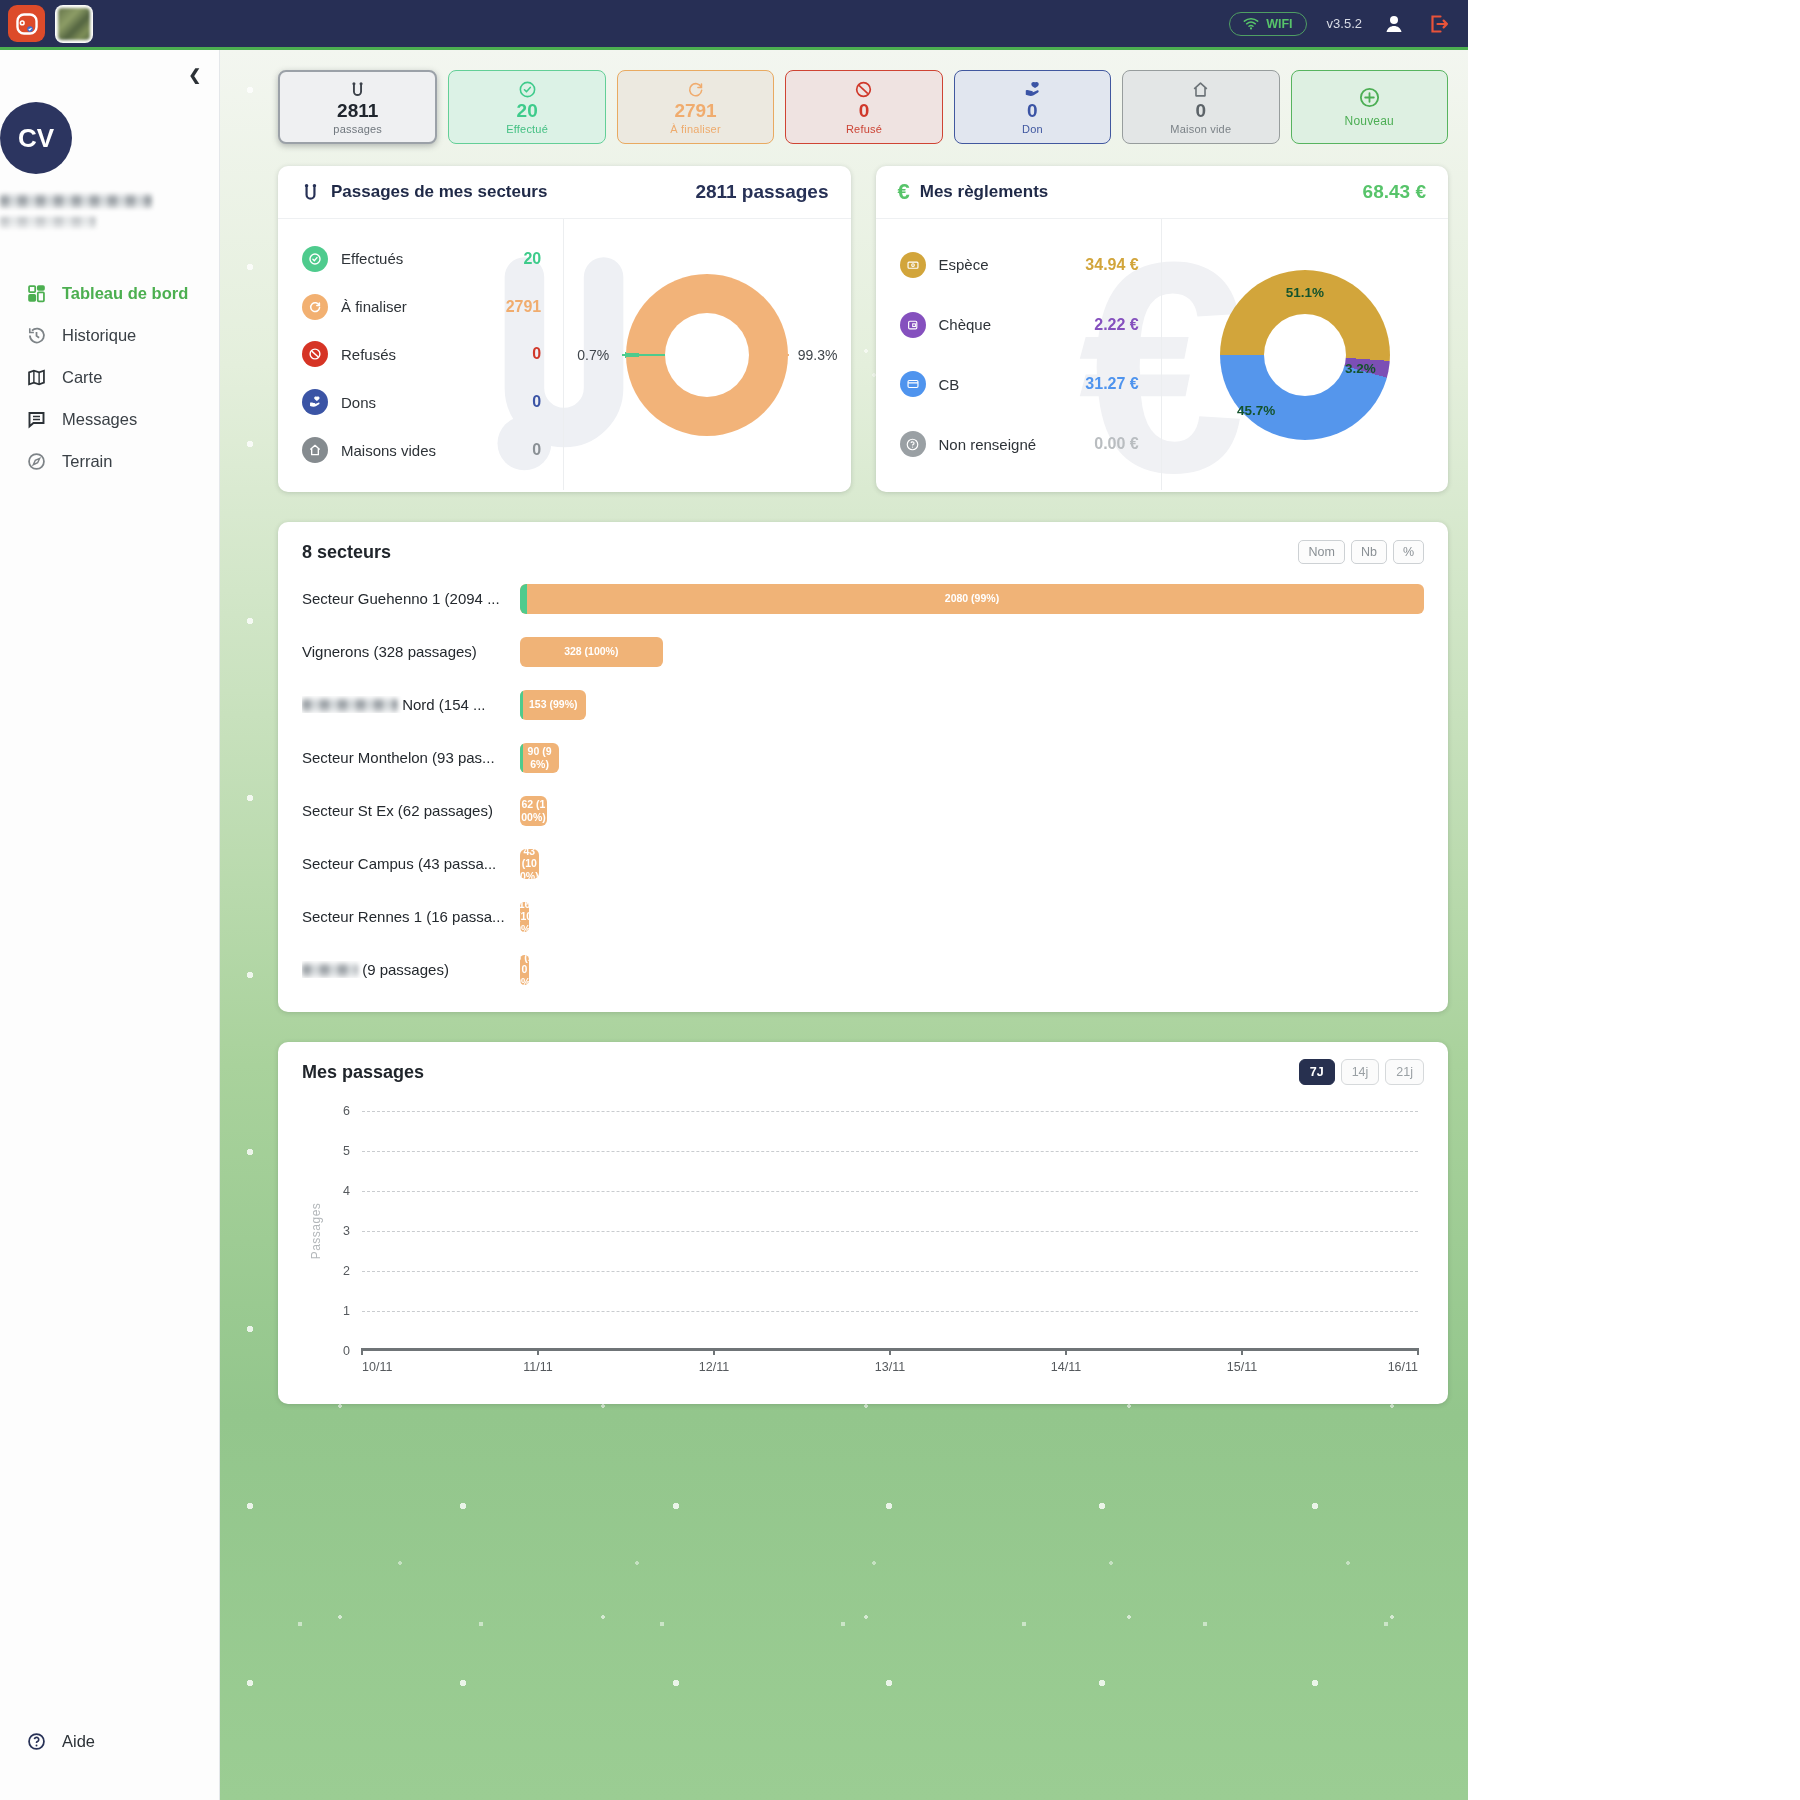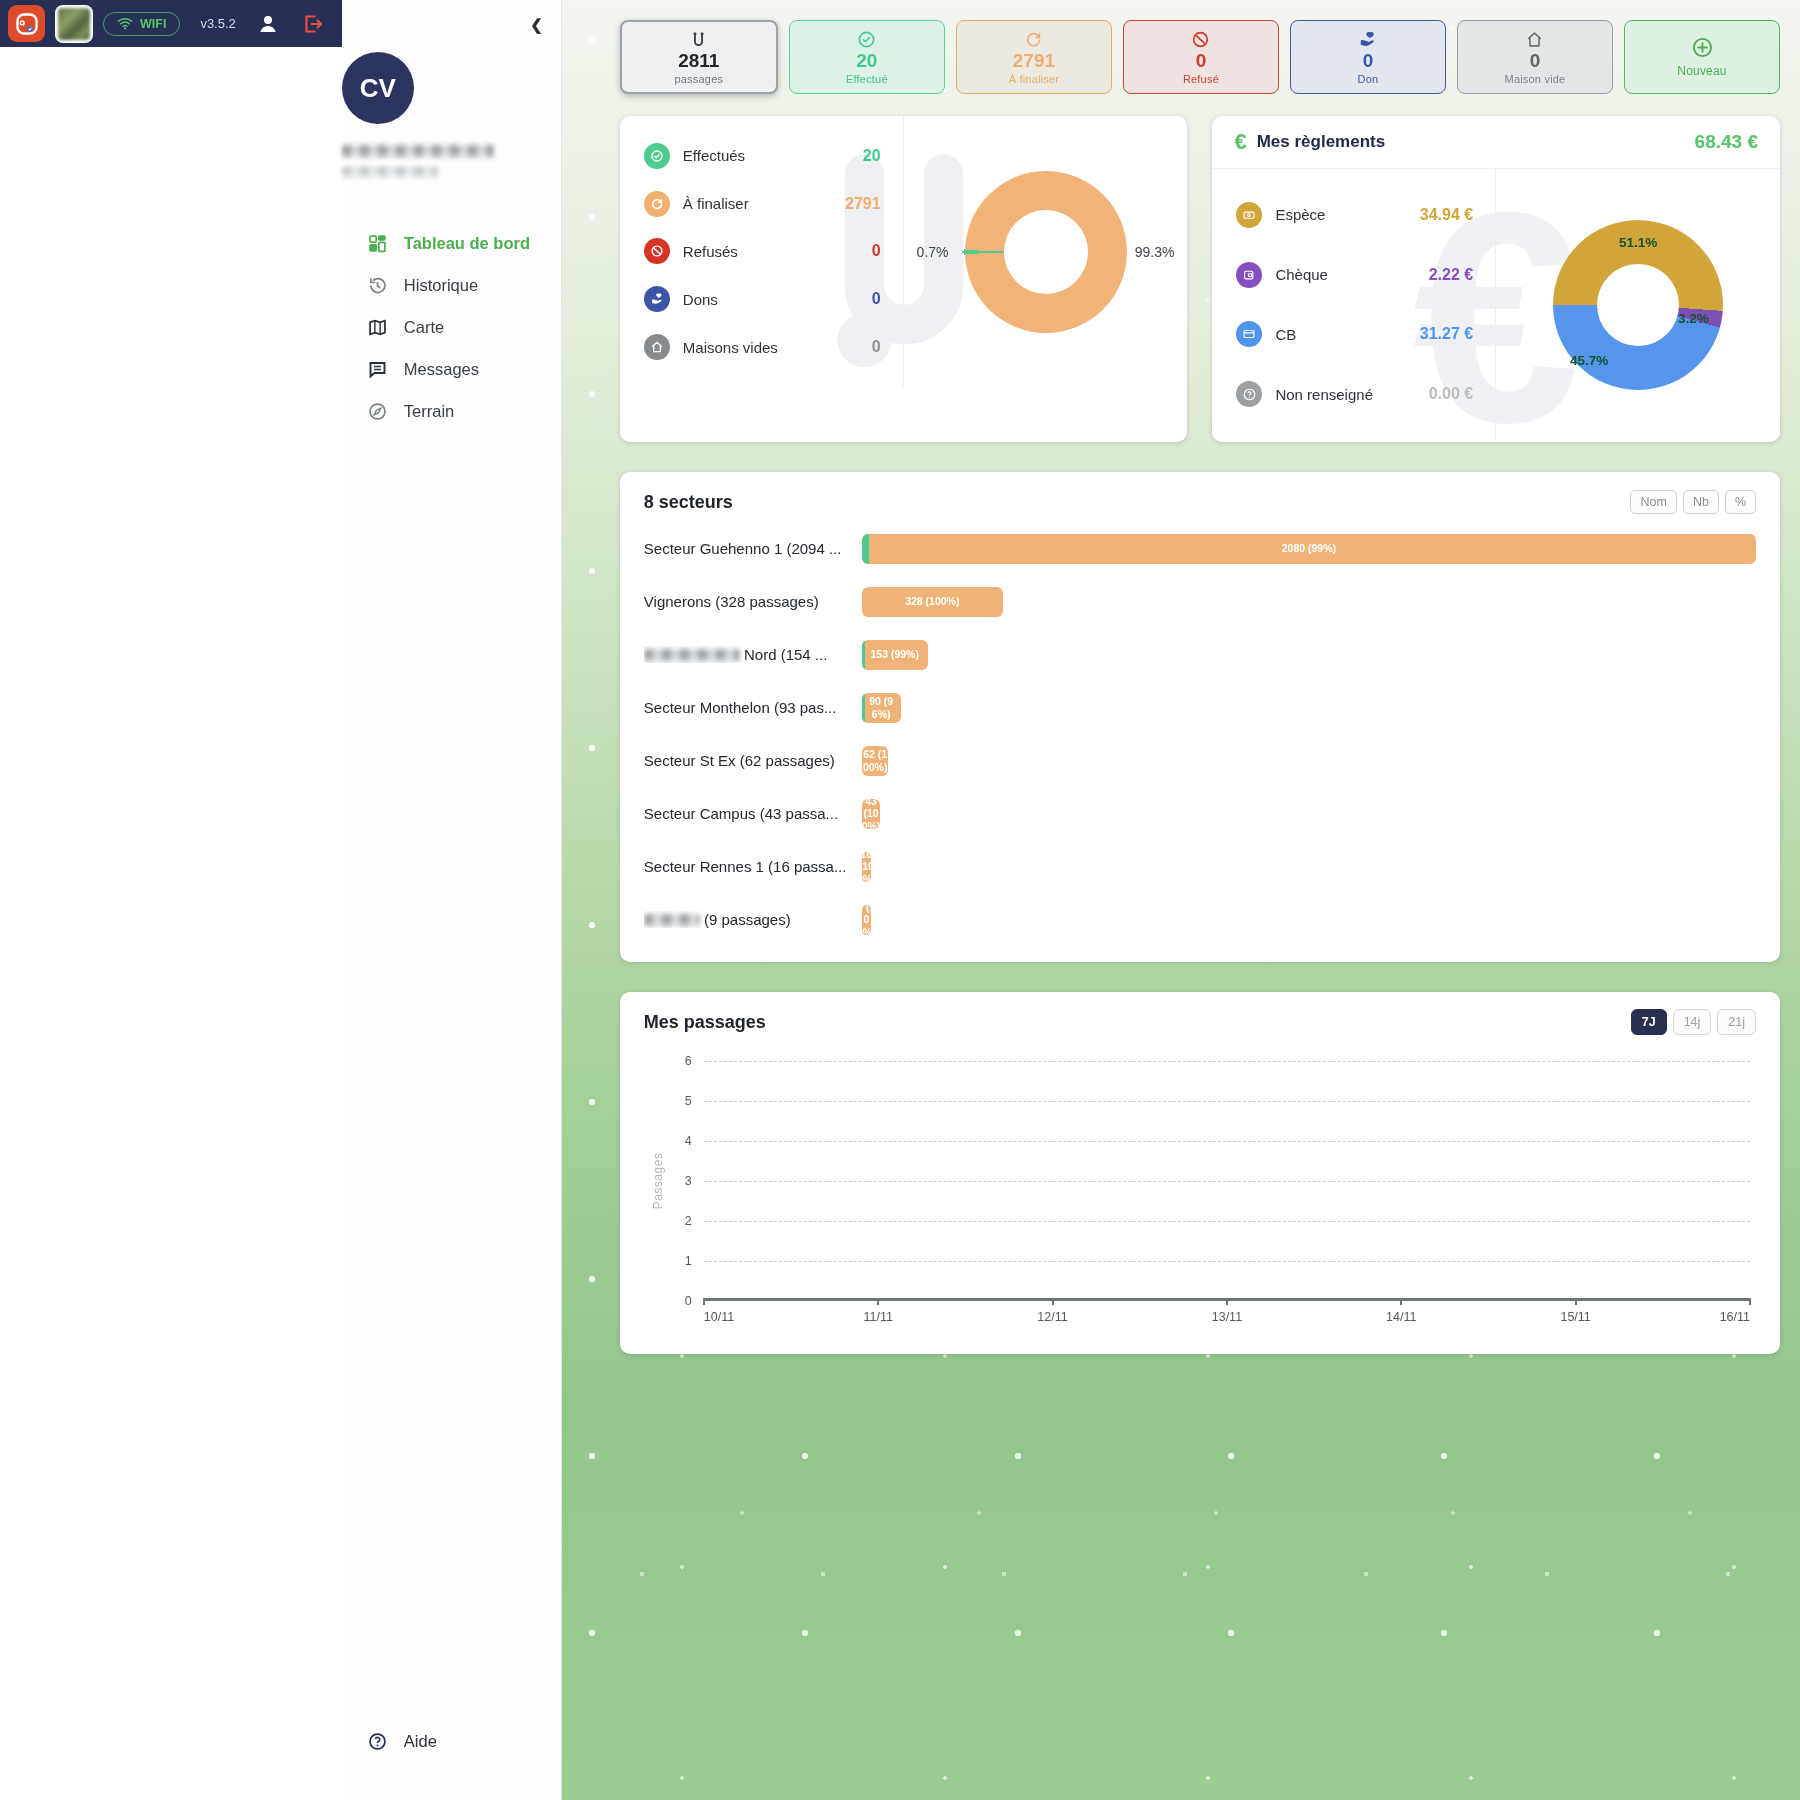--- a/index.html
+++ b/index.html
@@ -1,18 +1,18 @@
 <!DOCTYPE html>
 <html><head>
 <meta charset="utf-8">
 <style>
   * { box-sizing: border-box; margin: 0; padding: 0; }
   html,body { width:1800px; height:1800px; overflow:hidden;
     font-family:"Liberation Sans", sans-serif; }
-  .app { width:1800px; height:1800px; display:flex; }
+  .app { width:1468px; height:1800px; display:flex; flex-direction:column; }
 
   
   .navbar { height:47px; background:#272f55; display:flex; align-items:center;
     padding:0 18px 0 8px; gap:10px; flex:0 0 auto; }
   .applogo { width:37px; height:37px; background:#dd4b2a; border-radius:9px;
     display:flex; align-items:center; justify-content:center; position:relative; }
   .thumb { width:38px; height:38px; border-radius:8px; background:#fff; padding:3px; overflow:hidden; }
   .thumb-inner { width:100%; height:100%; border-radius:4px;
     background:linear-gradient(135deg,#66754b,#8d9d66 35%,#536440 60%,#7e8e58 80%,#5d6f45);
     filter:blur(1.6px); }
@@ -340,20 +340,29 @@
             <circle cx="12" cy="12" r="9" fill="none" stroke="#4cae54" stroke-width="1.9"></circle>
             <path d="M12 7.5v9M7.5 12h9" stroke="#4cae54" stroke-width="1.9" stroke-linecap="round"></path>
           </svg>
           <span class="sl">Nouveau</span>
         </div>
       </div>
 
       <div class="two-col">
 
         <div class="card">
+          <div class="card-head">
+            <svg width="21" height="21" viewBox="0 0 24 24">
+              <path d="M7.5 6.5v8a4.5 4.5 0 0 0 9 0v-8" fill="none" stroke="#273156" stroke-width="2.5" stroke-linecap="round"></path>
+              <circle cx="7.5" cy="4.4" r="2" fill="#273156"></circle>
+                <circle cx="16.5" cy="4.4" r="2" fill="#273156"></circle>
+            </svg>
+            <span class="card-title">Passages de mes secteurs</span>
+            <span class="card-total">2811 passages</span>
+          </div>
           <div class="card-body">
             <svg class="watermark" width="190" height="230" viewBox="0 0 24 28">
               <path d="M7 3v14a5 5 0 0 0 10 0V3" fill="none" stroke="#eef0f4" stroke-width="5" stroke-linecap="round"></path>
               <circle cx="7" cy="24" r="3.4" fill="#eef0f4"></circle>
             </svg>
             <div class="half-list">
               <div class="lrow">
                 <span class="cicon" style="background:#4ecb8d;">
                   <svg width="14" height="14" viewBox="0 0 24 24">
                       <circle cx="12" cy="12" r="8.6" fill="none" stroke="#fff" stroke-width="2.4"></circle>

